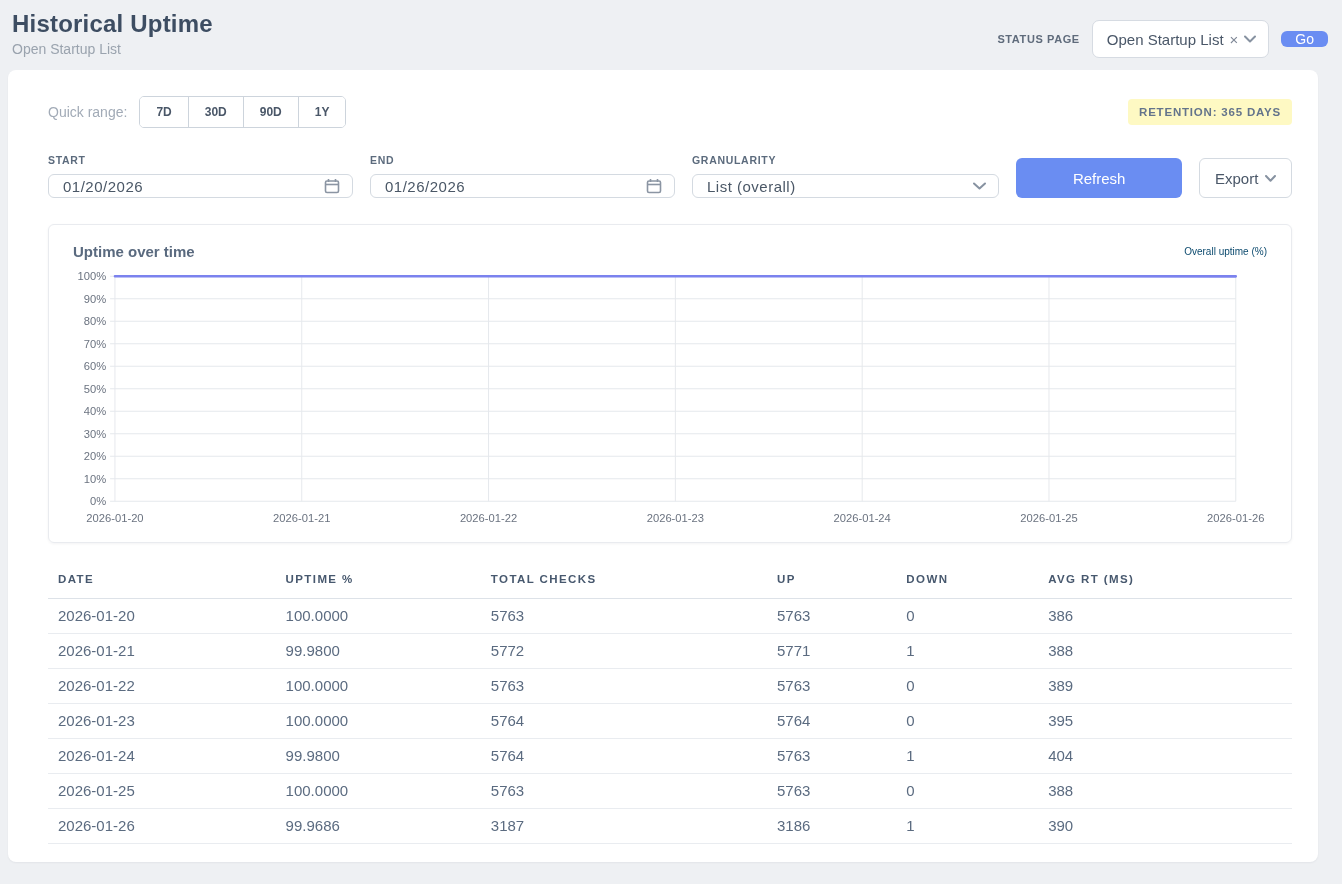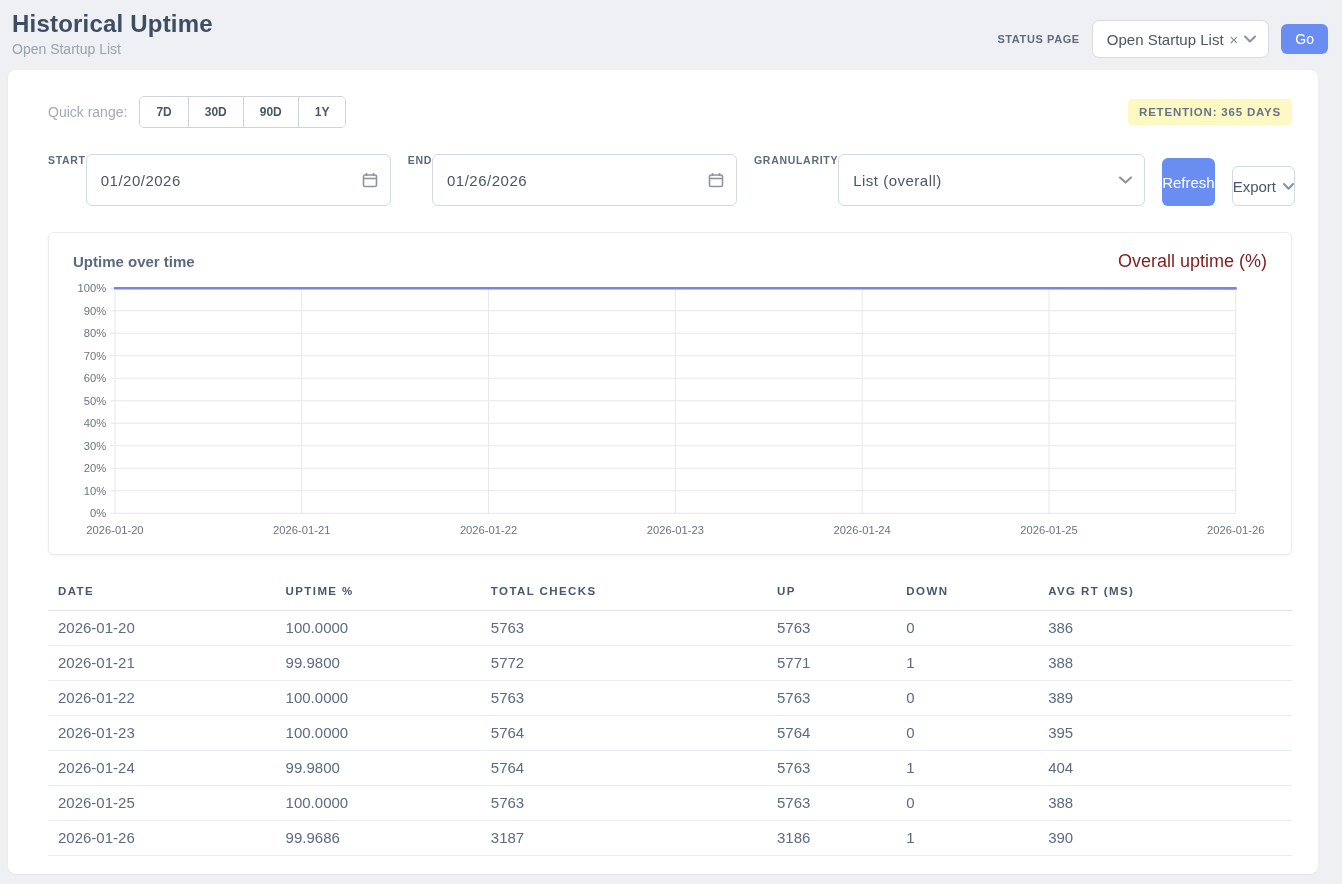--- a/index.html
+++ b/index.html
@@ -8,50 +8,50 @@
   
   .page-header { display:flex; justify-content:space-between; align-items:flex-start; padding:10px 14px 0 12px; }
   .page-title { font-size:24px; font-weight:700; color:#3d4d62; letter-spacing:.2px; }
   .page-subtitle { font-size:14px; color:#9aa3ae; margin-top:3px; }
   .header-right { display:flex; align-items:center; gap:12px; margin-top:10px; }
   .status-page-label { font-size:11px; font-weight:600; color:#5f6b7b; letter-spacing:.6px; }
   .status-select { display:flex; align-items:center; gap:6px; background:#fff; border:1px solid #d6dbe2; border-radius:7px; height:38px; padding:0 12px 0 14px; cursor:pointer; }
   .status-select .val { font-size:15px; color:#4a5768; }
   .status-select .clear { font-size:15px; color:#7e8796; }
   .chev { stroke:#8792a1; stroke-width:2; fill:none; stroke-linecap:round; stroke-linejoin:round; }
-  .go-btn { background:#6a8df2; color:#fff; font-size:14px; border:none; border-radius:6px; height:30px; padding:0 14px; cursor:pointer; }
+  .go-btn { background:#6a8df2; color:#fff; font-size:14px; border:none; border-radius:6px; height:16px; padding:0 14px; cursor:pointer; }
 
   
   .panel { background:#fff; border-radius:8px; margin:12px 24px 8px 8px; padding:26px 26px 18px 40px; box-shadow:0 1px 2px rgba(16,24,40,.05); }
 
   .row-top { display:flex; justify-content:space-between; align-items:center; }
   .qr-left { display:flex; align-items:center; gap:12px; }
   .qr-label { font-size:14px; color:#a2abb7; }
   .qr-group { display:flex; border:1px solid #cdd4dc; border-radius:5px; overflow:hidden; background:#fff; }
   .qr-btn { font-size:12px; font-weight:700; color:#4a5768; background:#fff; border:none; border-right:1px solid #cdd4dc; padding:8px 16px; cursor:pointer; font-family:inherit; }
   .qr-btn:last-child { border-right:none; }
   .retention-badge { background:#fef9c3; color:#64748b; font-size:11.5px; font-weight:600; letter-spacing:.8px; border-radius:4px; padding:7px 11px; }
 
   .row-controls { display:flex; gap:17px; margin-top:26px; align-items:flex-end; }
-  .field { display:flex; }
+  .field { display:flex; flex-direction:column; }
   .field-label { font-size:10.5px; font-weight:600; color:#5c6b7d; letter-spacing:.7px; margin-bottom:8px; }
-  .input-box { height:52px; border:1px solid #d4dae1; border-radius:6px; background:#fff; display:flex; align-items:center; justify-content:space-between; padding:0 12px 0 14px; }
+  .input-box { height:24px; border:1px solid #d4dae1; border-radius:6px; background:#fff; display:flex; align-items:center; justify-content:space-between; padding:0 12px 0 14px; }
   .input-box .val { font-size:15px; color:#4a5766; letter-spacing:.5px; }
   .w-date { width:305px; }
   .w-gran { width:307px; }
   .cal-icon rect { fill:none; stroke:#8b95a3; stroke-width:1.6; }
   .cal-icon line { stroke:#8b95a3; stroke-width:1.6; }
-  .refresh-btn { background:#6a8df2; color:#fff; font-size:15px; border:none; border-radius:6px; height:48px; width:191px; cursor:pointer; font-family:inherit; }
+  .refresh-btn { background:#6a8df2; color:#fff; font-size:15px; border:none; border-radius:6px; height:40px; width:191px; cursor:pointer; font-family:inherit; }
   .export-btn { background:#fff; color:#4a5768; font-size:15px; border:1px solid #d4dae1; border-radius:6px; height:40px; width:106px; cursor:pointer; display:flex; align-items:center; justify-content:center; gap:7px; font-family:inherit; }
 
   
   .chart-card { border:1px solid #e9ebef; border-radius:6px; box-shadow:0 1px 3px rgba(16,24,40,.05); margin-top:26px; padding:18px 24px 10px 24px; }
   .chart-head { display:flex; justify-content:space-between; align-items:center; }
   .chart-title { font-size:15px; font-weight:700; color:#5a6a7f; }
-  .chart-legend { font-size:18px; color:#7f1d1d; }
+  .chart-legend { font-size:10px; color:#0c4a6e; }
   .chart-svg { display:block; width:100%; height:266px; margin-top:6px; }
 
   
   .uptime-table { width:100%; border-collapse:collapse; margin-top:24px; }
   .uptime-table th { text-align:left; font-size:11.5px; font-weight:700; color:#47586e; letter-spacing:1.4px; padding:6px 0 13px 0; border-bottom:1px solid #dde2e8; }
   .uptime-table td { font-size:15px; color:#5b6b80; padding:8px 0 9px 0; border-bottom:1px solid #e9ecf0; }
   .uptime-table th:first-child, .uptime-table td:first-child { padding-left:10px; }
 </style>
 </head>
 <body>

